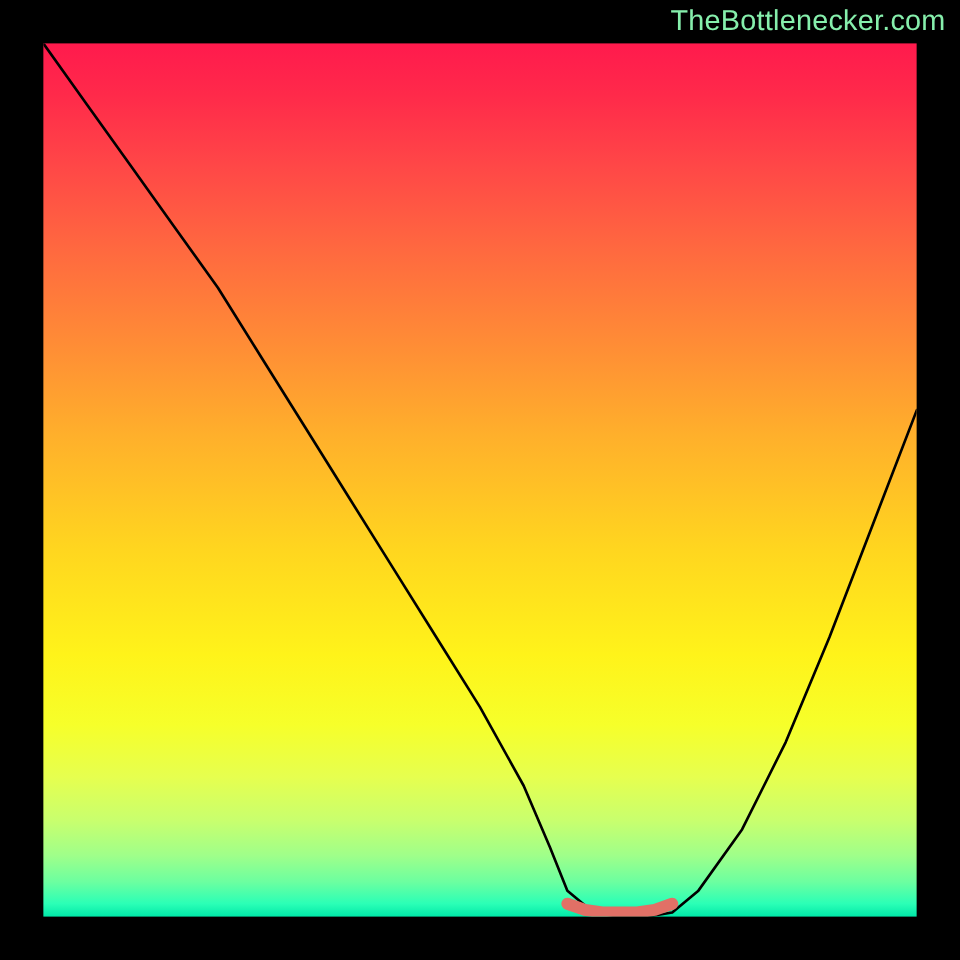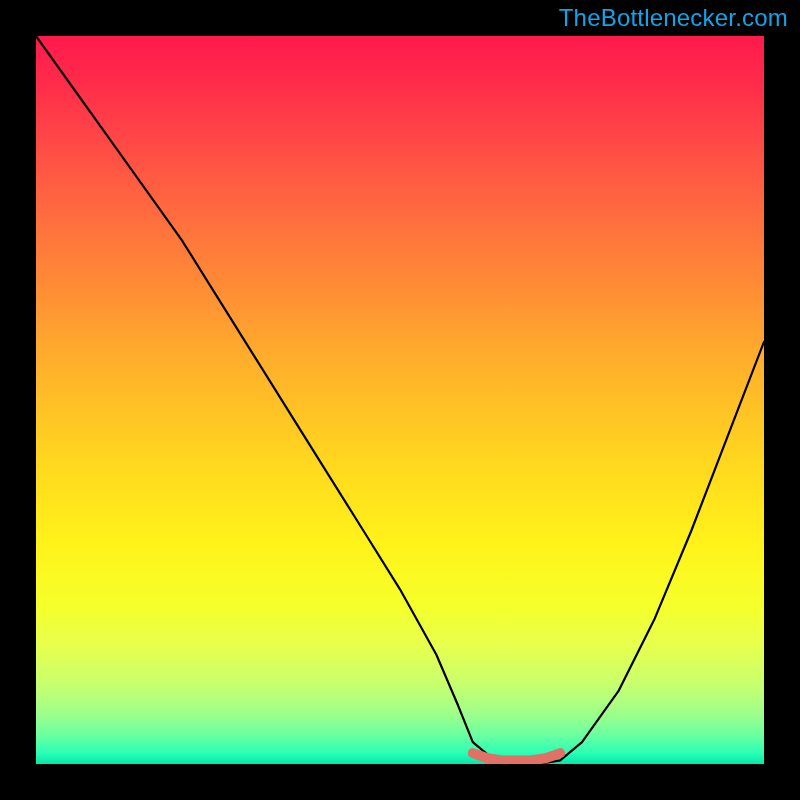--- a/index.html
+++ b/index.html
@@ -14,21 +14,21 @@
   .frame {
     position: relative;
     width: 800px;
     height: 800px;
     background: #000;
   }
   .watermark {
     position: absolute;
     top: 4px;
     right: 12px;
-    color: #0ea5e9;
+    color: #86efac;
     font-size: 24px;
     font-weight: 500;
     letter-spacing: 0.2px;
     z-index: 5;
   }
   .plot-area {
     position: absolute;
     left: 36px;
     top: 36px;
     width: 728px;

